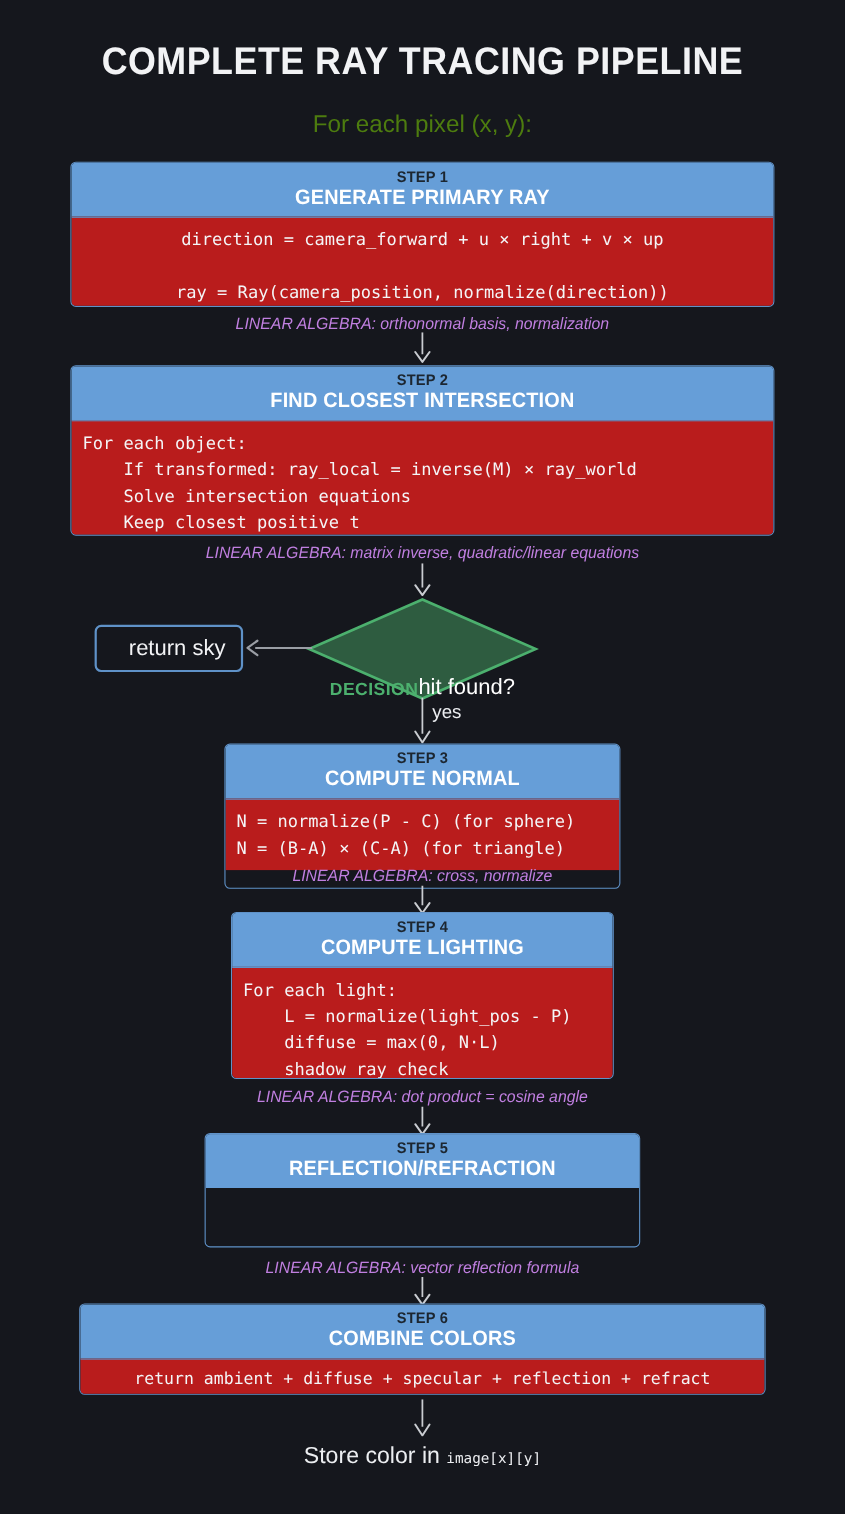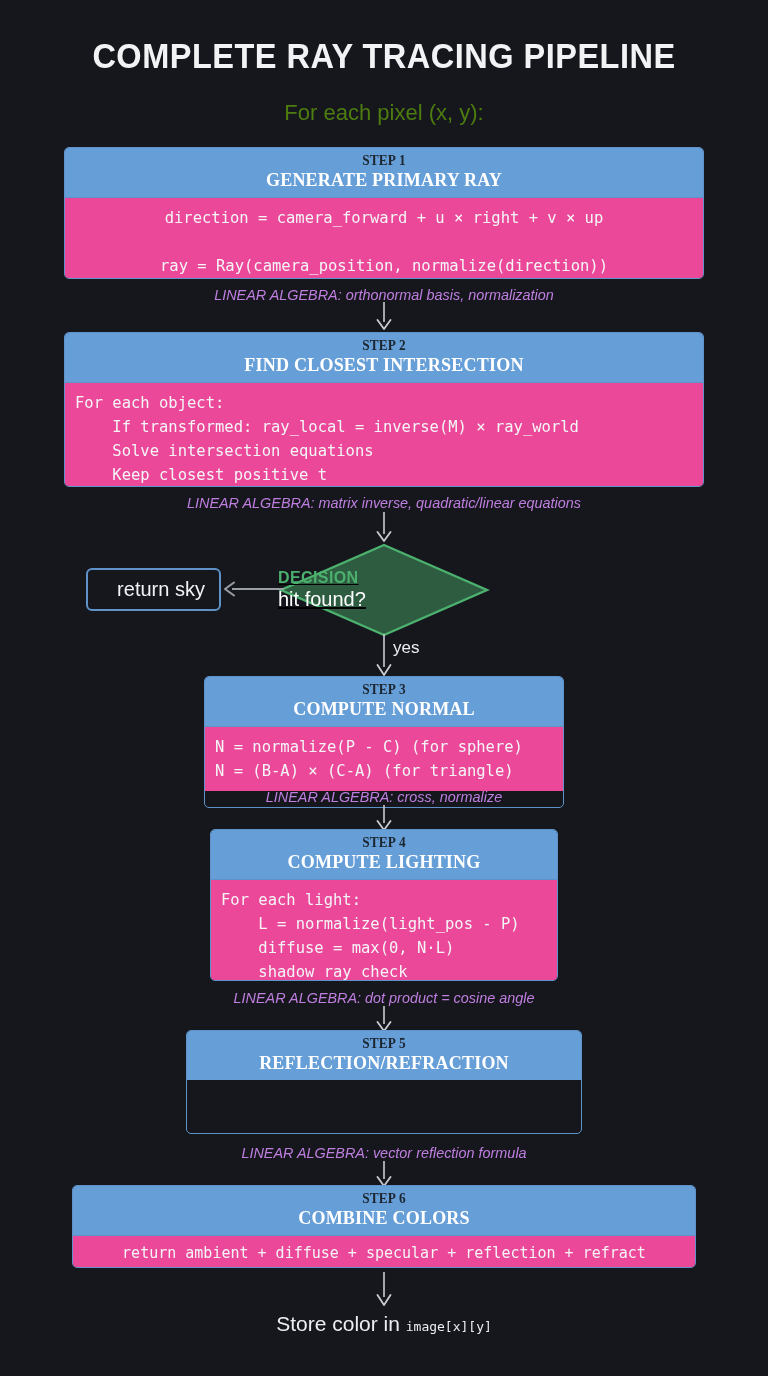--- a/index.html
+++ b/index.html
@@ -33,38 +33,37 @@
     border-radius:5px;
     box-sizing:border-box;
     overflow:hidden;
     background:#15171d;
   }
   .step-head{
     background:#669ed8;
     padding:5px 4px 7px 4px;
     text-align:center;
     line-height:1.12;
-    font-family:Liberation Serif, serif;
   }
   .step-num{
     display:block;
     font-size:14px;font-weight:bold;
     color:#1c2630;
     letter-spacing:.2px;
     transform:scaleX(.95);
   }
   .step-name{
     display:block;
     font-size:19px;font-weight:bold;
     color:#ffffff;
     letter-spacing:.2px;
     transform:scaleX(.95);
   }
   .step-body{
-    background:#ec4899;
+    background:#b91c1c;
     border-top:1.5px solid #5f92c8;
     font-family:"DejaVu Sans Mono","Liberation Mono",monospace;
     font-size:15.5px;
     color:#f4f5f7;
     white-space:pre;
     line-height:1.55;
     padding:8px 10px;
   }
   .body-center{text-align:center;}
   .body-left{text-align:left;}
@@ -81,23 +80,22 @@
 
   
   .arrow{position:absolute;}
   .arrow svg{display:block;}
 
   
   .diamond-wrap{position:absolute;}
   .diamond-wrap svg{display:block;}
   .diamond-text{
     position:absolute;left:0;top:0;width:100%;height:100%;
-    display:flex;flex-direction:column;align-items:flex-start;justify-content:center;
+    display:flex;flex-direction:row;align-items:flex-end;justify-content:center;
     pointer-events:none;
-    text-decoration:underline;
   }
   .dec-label{
     font-size:16px;font-weight:bold;color:#4cb06e;letter-spacing:.4px;
     line-height:1.15;
   }
   .dec-q{font-size:20px;color:#ffffff;line-height:1.2;}
 
   
   .term{
     position:absolute;

